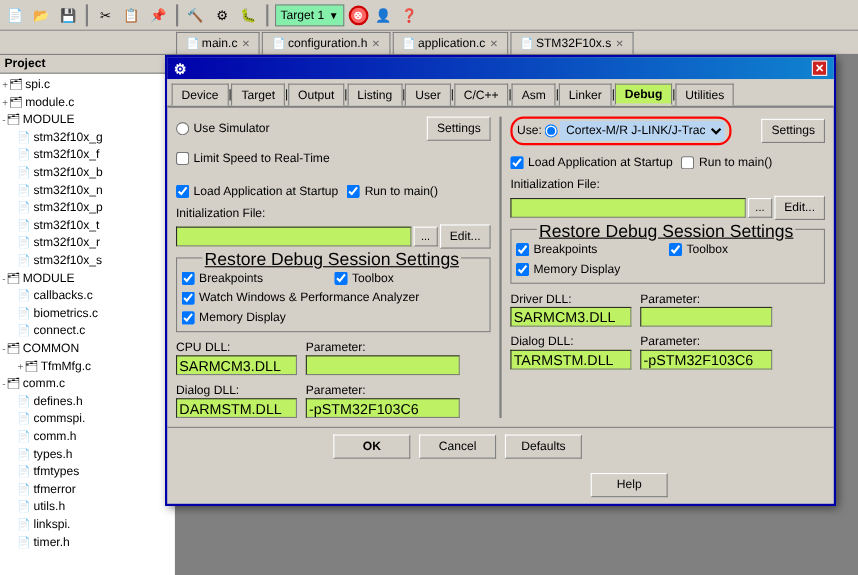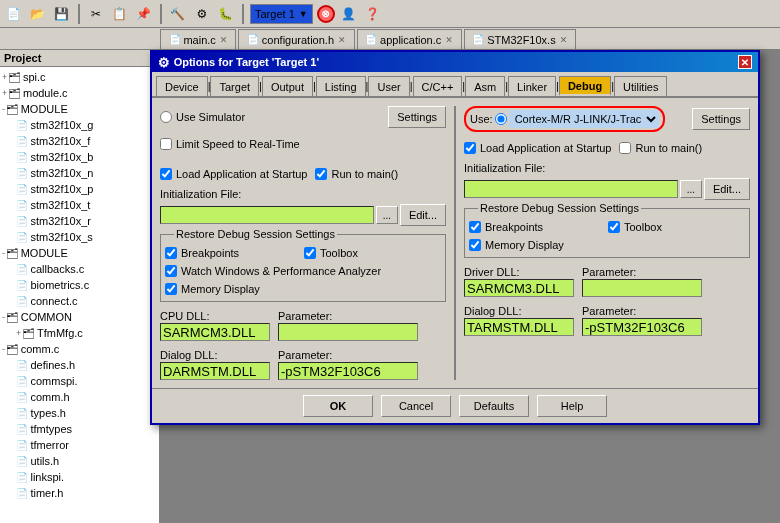--- a/index.html
+++ b/index.html
@@ -26,21 +26,21 @@
     .toolbar-icon {
       width: 20px; height: 20px;
       background: #d4d0c8;
       border: 1px solid transparent;
       display: flex; align-items: center; justify-content: center;
       font-size: 12px;
     }
     .toolbar-sep { width: 2px; height: 20px; background: #808080; margin: 0 2px; }
     .target-combo {
       display: flex; align-items: center;
-      background: #1d4ed8;
+      background: #86efac;
       border: 1px solid #808080;
       padding: 7px 4px;
       height: 20px;
       font-size: 11px;
     }
     .target-btn {
       width: 18px; height: 18px;
       background: #ff6666;
       border-radius: 50%;
       border: 2px solid #cc0000;
@@ -155,21 +155,21 @@
       padding: 2px 8px;
       border: 1px solid #808080;
       border-bottom: none;
       background: #d4d0c8;
       font-size: 11px;
       cursor: pointer;
       height: 20px;
       display: flex; align-items: center;
     }
     .dialog-tab.active {
-      background: #eab308;
+      background: #bef264;
       border-bottom: 2px solid #d4d0c8;
       margin-bottom: -2px;
       font-weight: bold;
     }
 
     
     .dialog-content {
       padding: 8px;
       display: flex;
       gap: 8px;
@@ -187,24 +187,25 @@
 
     
     .section-group {
       border: 1px solid #808080;
       padding: 4px;
       position: relative;
     }
     .section-label {
       position: absolute;
       top: -7px;
-      left: 13px;
+      left: 23px;
       background: #d4d0c8;
       padding: 0 2px;
-      font-size: 11px;
+      font-size: 16px;
+      text-decoration: underline;
     }
 
     
     .radio-row, .check-row {
       display: flex;
       align-items: center;
       gap: 4px;
       margin: 2px 0;
       font-size: 11px;
     }
@@ -446,21 +447,20 @@
   </div>
 
   <div style="flex:1; background:#808080;"></div>
 </div>
 
 <div class="dialog-overlay">
 
   <div class="dialog-titlebar">
     <div class="dialog-title">
       <span style="font-size:13px;">⚙</span>
-      <span>Options for Target 'Target 1'</span>
     </div>
     <div class="dialog-close">✕</div>
   </div>
 
   <div class="dialog-tabs">
     <div class="dialog-tab">
         <span>Device</span>
       </div>
     <span style="font-size:11px; display:flex; align-items:center;">|</span>
     <div class="dialog-tab">
@@ -672,17 +672,17 @@
   <div class="dialog-bottom">
     <button class="btn" style="width:70px;font-weight:bold;">
       <span>OK</span>
     </button>
     <button class="btn" style="width:70px;">
       <span>Cancel</span>
     </button>
     <button class="btn" style="width:70px;">
       <span>Defaults</span>
     </button>
-    <button class="btn" style="width:70px;">
+    <button class="btn" style="width:70px;margin-top:35px;">
       <span>Help</span>
     </button>
   </div>
 </div>
 
 </body></html>

